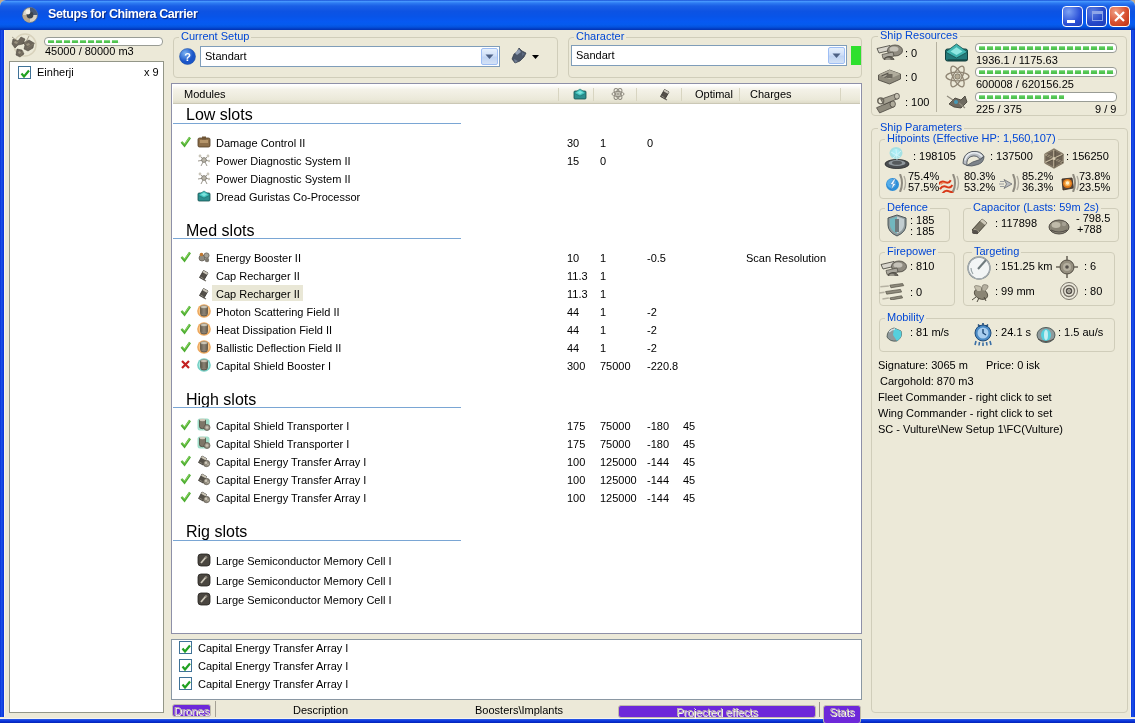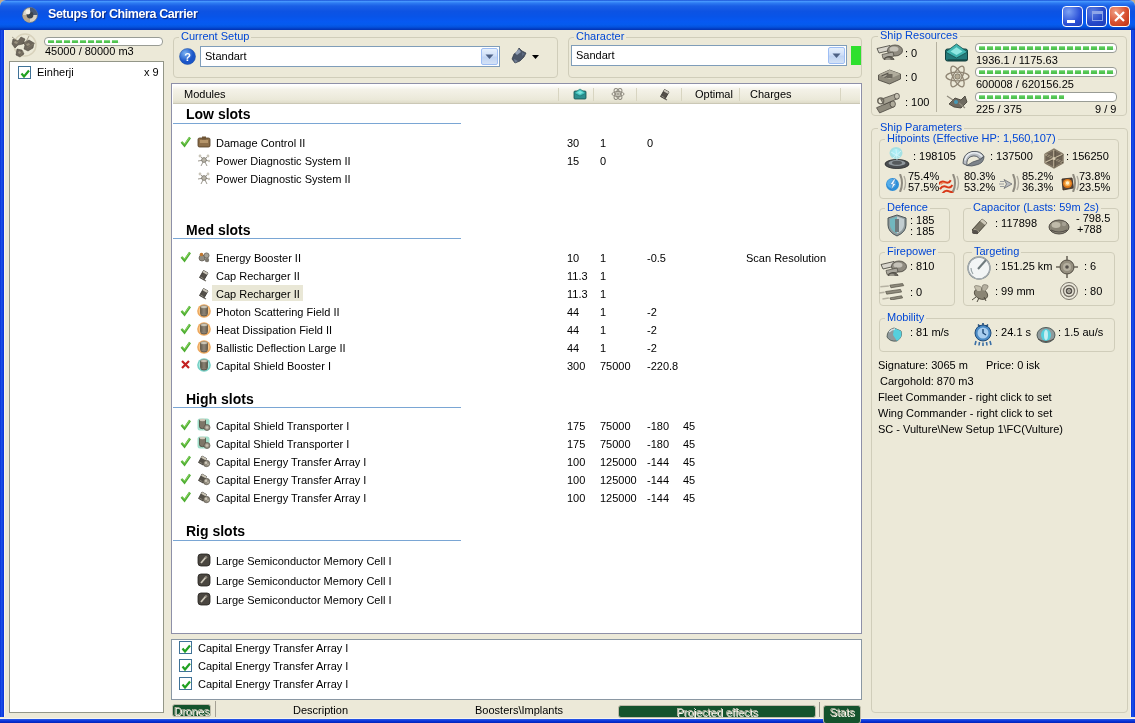--- a/index.html
+++ b/index.html
@@ -24,24 +24,24 @@
 .combo{background:#fff;border:1px solid #7f9db9}
 .combo .ct{position:absolute;left:4px;top:3px}
 .cbtn{position:absolute;right:1px;top:1px;bottom:1px;width:17px;border-radius:2px;
 background:linear-gradient(180deg,#e6f0fc,#cfdff8 45%,#c0d4f3 55%,#d4e2f6);border:1px solid #9ebef5;text-align:center}
 .cbtn svg{margin-top:5px}
 .pbar{background:#fff;border:1px solid #999c95;border-radius:4px;overflow:hidden}
 .pfill{position:absolute;left:3px;top:2px;bottom:2px;
 background:linear-gradient(180deg,rgba(255,255,255,.5),rgba(255,255,255,0) 40%,rgba(0,80,0,.10)),repeating-linear-gradient(90deg,#55c955 0px,#55c955 6px,rgba(0,0,0,0) 6px,rgba(0,0,0,0) 8px)}
 .chk{width:13px;height:13px;background:#fff;border:1px solid #3f7297;position:absolute}
 .chk svg{position:absolute;left:0px;top:1px}
-.dbtn{border:1px solid #c0bcab;border-radius:3px;background:#14532d;color:#c5c1b0;text-align:center;
+.dbtn{border:1px solid #c0bcab;border-radius:3px;background:#6d28d9;color:#c5c1b0;text-align:center;
 text-shadow:1px 1px 0 #fffef5;font-size:11px}
 
-.grp{position:absolute;font-weight:bold;font-size:14px}
+.grp{position:absolute;font-weight:normal;font-size:16px}
 .gline{position:absolute;height:1px;background:#7aa6d4}
 .row{position:absolute;height:15px;line-height:14px;white-space:nowrap}
 .c1{position:absolute;left:395px;top:1px}
 .c2{position:absolute;left:428px;top:1px}
 .c3{position:absolute;left:475px;top:1px}
 .c4{position:absolute;left:511px;top:1px}
 .c5{position:absolute;left:574px;top:1px}
 .mtext{position:absolute;left:44px;top:1px}
 .mico{position:absolute;left:25px;top:0px;width:14px;height:14px}
 .mchk{position:absolute;left:8px;top:1px}
@@ -269,20 +269,26 @@
       <div class="mtext">Power Diagnostic System II</div>
         <div class="c1">15</div>
         <div class="c2">0</div>
     </div>
     <div class="row" style="left:0;top:87px;width:689px">
       <svg class="mico" width="14" height="14">
           <use href="#i-pds"></use>
         </svg>
       <div class="mtext">Power Diagnostic System II</div>
     </div>
+    <div class="row" style="left:0;top:105px;width:689px">
+      <svg class="mico" width="14" height="14">
+          <use href="#i-cpu"></use>
+        </svg>
+      <div class="mtext">Dread Guristas Co-Processor</div>
+    </div>
     <div class="grp" style="left:14px;top:138px">Med slots</div>
     <div class="gline" style="left:1px;top:154px;width:288px"></div>
     <div class="row" style="left:0;top:166px;width:689px">
       <svg class="mchk" width="12" height="12">
           <use href="#i-chk"></use>
         </svg>
       <svg class="mico" width="14" height="14">
           <use href="#i-sb"></use>
         </svg>
       <div class="mtext">Energy Booster II</div>
@@ -332,21 +338,21 @@
         <div class="c2">1</div>
         <div class="c3">-2</div>
     </div>
     <div class="row" style="left:0;top:256px;width:689px">
       <svg class="mchk" width="12" height="12">
           <use href="#i-chk"></use>
         </svg>
       <svg class="mico" width="14" height="14">
           <use href="#i-hard"></use>
         </svg>
-      <div class="mtext">Ballistic Deflection Large II</div>
+      <div class="mtext">Ballistic Deflection Field II</div>
         <div class="c1">44</div>
         <div class="c2">1</div>
         <div class="c3">-2</div>
     </div>
     <div class="row" style="left:0;top:274px;width:689px">
       <svg class="mchk" width="11" height="11">
           <use href="#i-x"></use>
         </svg>
       <svg class="mico" width="14" height="14">
           <use href="#i-csb"></use>

